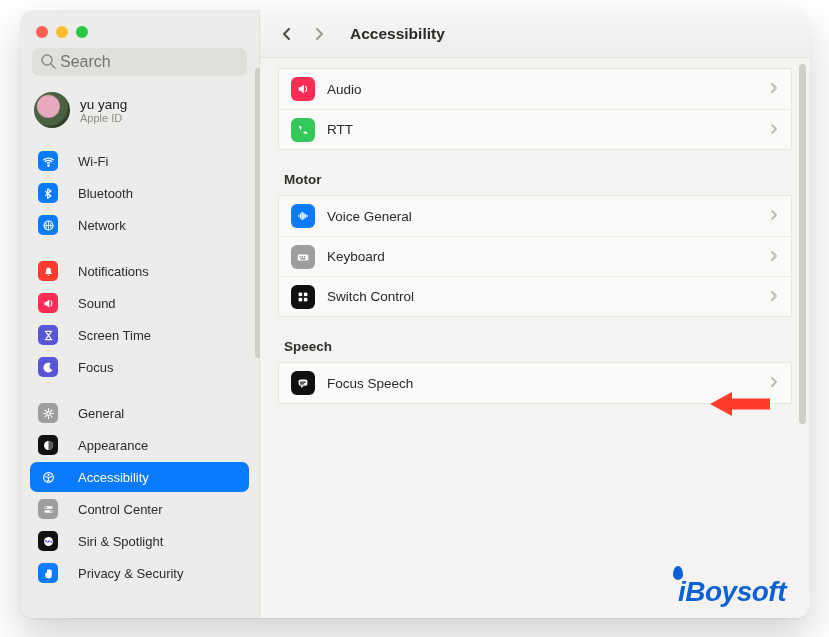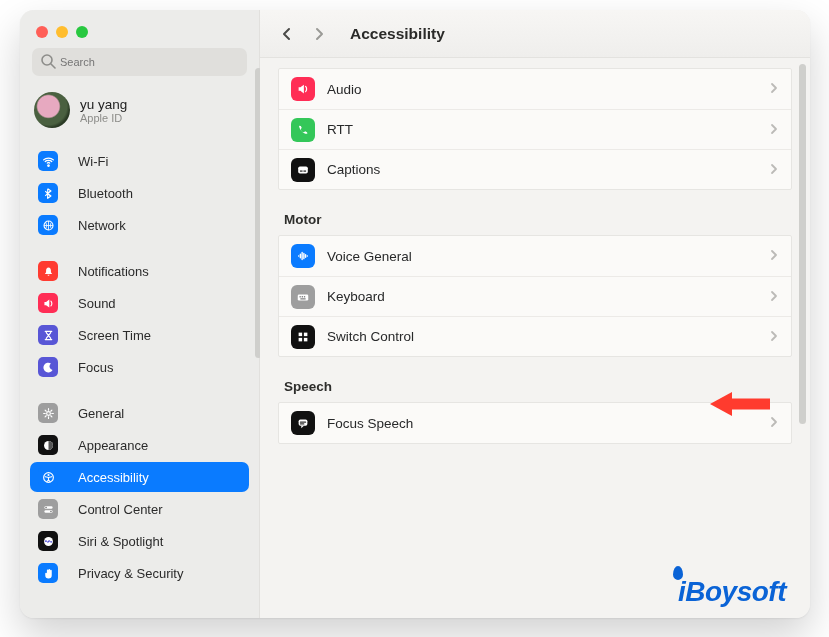--- a/index.html
+++ b/index.html
@@ -11,21 +11,21 @@
     display: flex;
   }
   
   .sidebar { width: 240px; background: linear-gradient(#ececea, #ececea); display:flex; flex-direction:column; padding: 6px 0 0 0; border-right:1px solid #e1e0dd; }
   .traffic { display:flex; gap:8px; padding: 10px 14px 10px 16px; }
   .dot { width:12px; height:12px; border-radius:50%; }
   .dot.r{background:#ff5f57;} .dot.y{background:#ffbd2e;} .dot.g{background:#28c840;}
   .search-wrap { padding: 0 12px 8px 12px; }
   .search {
     width:100%; height:28px; background:#e0dfdc; border:none; border-radius:7px;
-    padding:0 10px 0 28px; font-size:11px; color:#8a8a87; outline:none;
+    padding:0 10px 0 28px; font-size:16px; color:#8a8a87; outline:none;
   }
   .search-holder{position:relative;}
   .search-icon{position:absolute; left:8px; top:5px; width:16px; height:16px; color:#8d8d8a;}
   .account { display:flex; align-items:center; gap:10px; padding: 8px 14px 10px 14px; }
   .avatar { width:36px; height:36px; border-radius:50%; background: radial-gradient(circle at 40% 40%, #e7a9c0 0 35%, #4a6040 40% 60%, #2a3a24 70% 100%); }
   .acct-text .name{font-size:13.5px; color:#222;}
   .acct-text .sub{font-size:11px; color:#8c8c89;}
   .side-scroll{ margin-top:6px; flex:1; overflow:auto; padding: 0 10px 10px 10px;}
   .side-item{ display:flex; align-items:center; gap:20px; height:30px; padding:0 8px; border-radius:7px; font-size:13px; color:#2b2b2b; margin:2px 0;}
   .side-item.selected{ background:#0a7bff; color:#fff;}
@@ -242,33 +242,20 @@
               <span class="ric" style="background:#34c759">
                 <svg viewBox="0 0 16 16">
                   <path d="M4 3 C4 3 5 3 5.5 3.5 L6.5 5.5 L5.5 7 C6 9 7 10 9 10.5 L10.5 9.5 L12.5 10.5 C13 11 13 12 13 12 C11 13.5 5 10 3.5 4 C3.5 4 3.5 3.5 4 3 Z" fill="#fff"></path>
                 </svg>
               </span>
               <span class="rlabel">RTT</span>
               <span class="chev"><svg width="10" height="12" viewBox="0 0 10 12">
                   <path d="M3 2 L7 6 L3 10" fill="none" stroke="currentColor" stroke-width="1.8" stroke-linecap="round" stroke-linejoin="round"></path>
                 </svg></span>
             </div>
-            <div class="row">
-              <span class="ric" style="background:#111">
-                <svg viewBox="0 0 16 16">
-                  <rect x="2.5" y="4" width="11" height="8" rx="2" fill="#fff"></rect>
-                  <rect x="4.5" y="8.5" width="3" height="1.5" fill="#333"></rect>
-                  <rect x="8.5" y="8.5" width="3" height="1.5" fill="#333"></rect>
-                </svg>
-              </span>
-              <span class="rlabel">Captions</span>
-              <span class="chev"><svg width="10" height="12" viewBox="0 0 10 12">
-                  <path d="M3 2 L7 6 L3 10" fill="none" stroke="currentColor" stroke-width="1.8" stroke-linecap="round" stroke-linejoin="round"></path>
-                </svg></span>
-            </div>
           </div>
         </div>
         <div class="group">
           <div class="group-header">Motor</div>
           <div class="card">
             <div class="row">
               <span class="ric" style="background:#0a7bff">
                 <svg viewBox="0 0 16 16">
                   <path d="M3 8 V8 M5 6 V10 M7 4 V12 M9 5 V11 M11 6.5 V9.5 M13 8 V8" fill="none" stroke="#fff" stroke-width="1.6" stroke-linecap="round"></path>
                 </svg>

